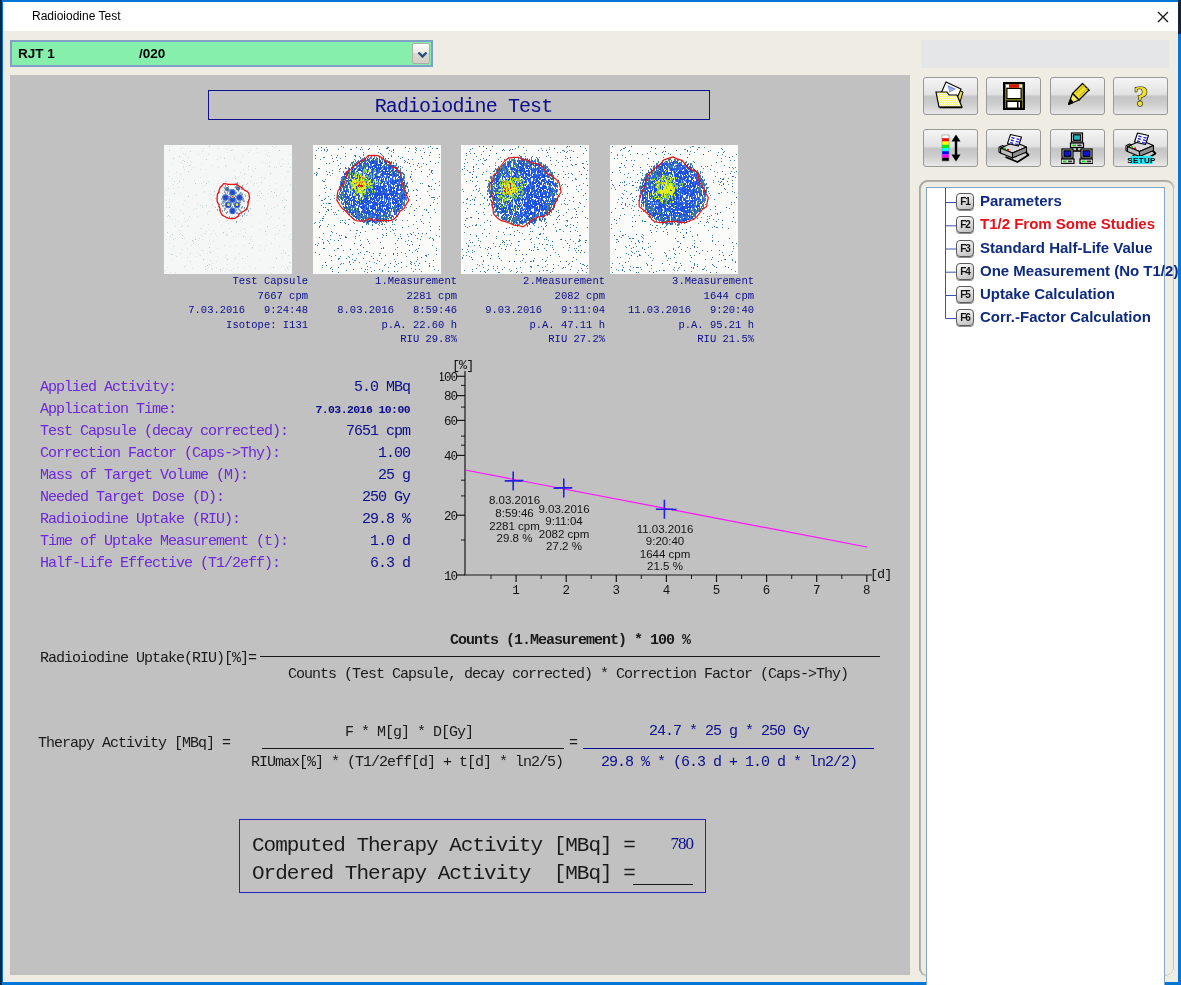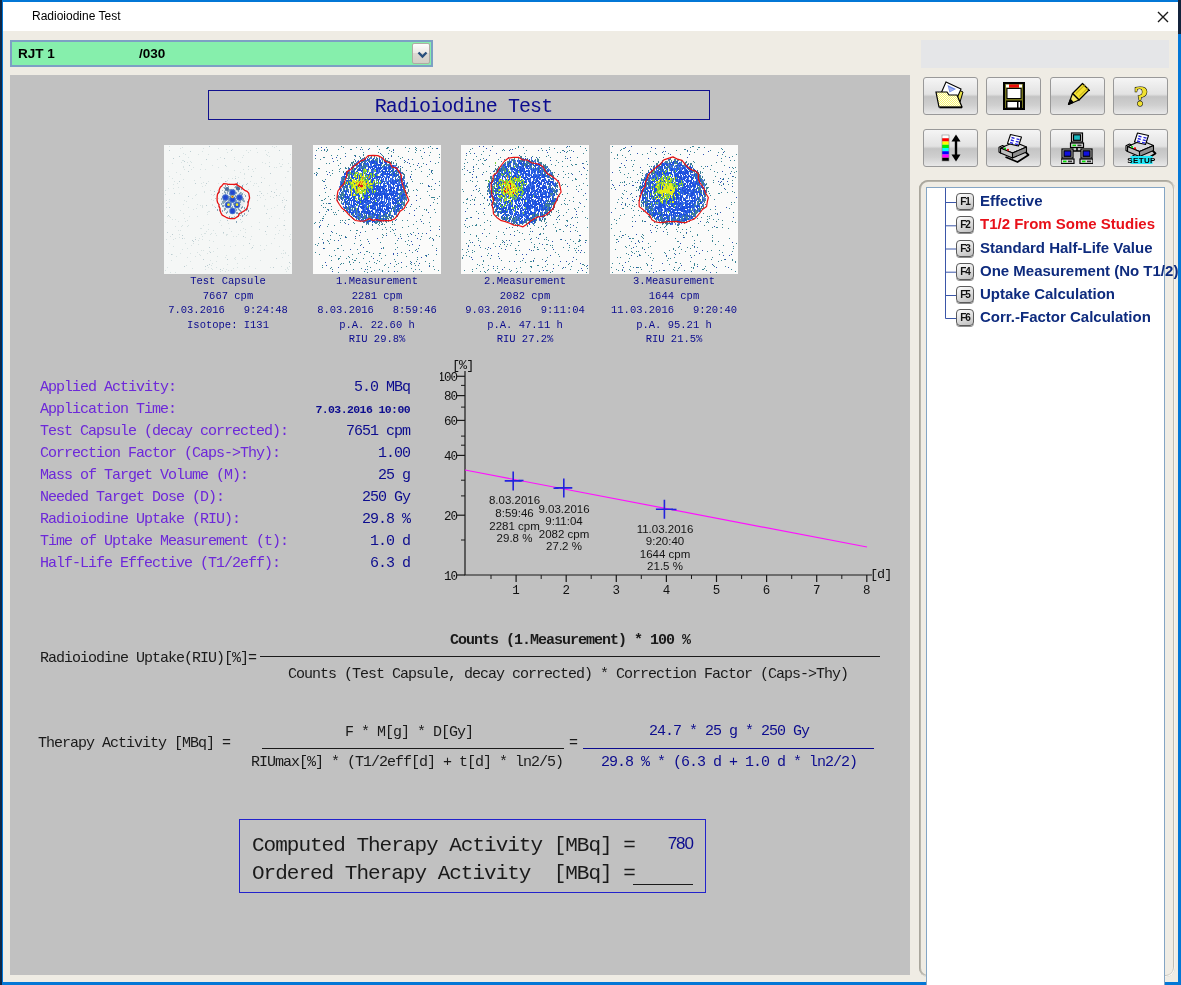--- a/index.html
+++ b/index.html
@@ -10,30 +10,30 @@
 #title{position:absolute;left:29px;top:7px;font-size:12px;color:#000}
 #closex{position:absolute;left:1148px;top:3px;width:24px;height:24px}
 #combo{position:absolute;left:7px;top:38px;width:423px;height:27px;background:#86efac;border:2px solid #7da0c4}
 #combo .txt{position:absolute;left:6px;top:4px;font-size:13.5px;font-weight:bold;color:#000}
 #combo .btn{position:absolute;right:1px;top:1px;width:18px;height:21px;border:1px solid #aeaca4;border-radius:2px;background:linear-gradient(180deg,#fdfdfc,#eceae5 45%,#dcd9d2 50%,#d2cfc7)}
 #panel{position:absolute;left:7px;top:73px;width:900px;height:900px;background:#c1c1c1}
 .mono{font-family:"Liberation Mono",monospace}
 #tbox{position:absolute;left:198px;top:15px;width:502px;height:30px;border:1px solid #10108e}
 #tbox span{position:absolute;left:0;right:0;top:4px;text-align:center;font-size:20px;letter-spacing:-0.9px;color:#0c0c8e;white-space:pre;font-family:"Liberation Mono",monospace}
 .scim{position:absolute;top:70px;width:128px;height:129px}
-.cap{position:absolute;width:160px;text-align:center;font-size:10.5px;line-height:14.6px;color:#0c0c8e;white-space:pre}
+.cap{position:absolute;width:160px;text-align:right;font-size:10.5px;line-height:14.6px;color:#0c0c8e;white-space:pre}
 .plab{position:absolute;left:30px;top:302px;font-size:15px;letter-spacing:-1px;line-height:22px;color:#6d28d9;white-space:pre}
 .pval{position:absolute;left:157px;top:302px;width:243px;text-align:right;font-size:15px;letter-spacing:-1px;line-height:22px;color:#0c0c8e;white-space:pre}
 .frm{position:absolute;font-size:15px;letter-spacing:-1px;line-height:15px;color:#1a1a1a;white-space:pre;font-family:"Liberation Mono",monospace}
 .frm.nv{color:#0c0c8e}
 .fbar{position:absolute;height:1px;background:#1a1a1a}
 .fbar.nv{background:#0c0c8e}
 #bbox{position:absolute;left:229px;top:744px;width:467px;height:74px;border:1px solid #2222cc}
 #bbox .l{position:absolute;left:12px;font-size:21px;letter-spacing:-1px;color:#1a1a1a;white-space:pre;font-family:"Liberation Mono",monospace}
-#bbox .v{position:absolute;right:12px;font-size:17px;letter-spacing:-1px;color:#0c0c8e;font-family:Liberation Sans, sans-serif}
+#bbox .v{position:absolute;right:12px;font-size:17px;letter-spacing:-1px;color:#0c0c8e;font-family:Liberation Serif, serif}
 #strip{position:absolute;left:918px;top:38px;width:248px;height:28px;background:#e5e6e8}
 .tbtn{position:absolute;width:55px;height:38px;border:1px solid #999;border-radius:3px;background:linear-gradient(180deg,#f5f5f5,#e2e2e2 45%,#c4c4c4 52%,#cfcfcf 75%,#e8e8e8)}
 .tbtn svg{position:absolute;left:50%;top:50%;transform:translate(-50%,-50%)}
 #lframe{position:absolute;left:916px;top:178px;width:256px;height:797px;border-radius:9px;background:#b9b6ac;box-shadow:inset 1px 1px 1px #a8a59b, inset -1px -1px 1px #fcfbf8}
 #lframe .in{position:absolute;left:2px;top:2px;right:2px;bottom:2px;border-radius:7px;background:#efece4}
 #list{position:absolute;left:923px;top:185px;width:239px;height:912px;background:#fff;border:1px solid #84a5c4}
 .fitem{position:absolute;left:29px;height:23px}
 .fkey{position:absolute;left:0;top:2px;width:18px;height:17px;border:1px solid #5a5a5a;border-radius:4px;background:linear-gradient(160deg,#fefefe,#d2d2d2 70%,#bdbdbd);box-shadow:0 1px 0 #8f8f8f;color:#111;font-size:10px;font-weight:bold;text-align:center;line-height:15px;letter-spacing:-1px}
 .ftxt{position:absolute;left:24px;top:1px;font-size:15px;font-weight:bold;color:#0e2b7e;white-space:nowrap}
 .ftxt.red{color:#e8111a}
@@ -43,21 +43,21 @@
 <div style="position:absolute;right:0;top:0;width:3px;height:34px;background:#13233c;z-index:60"></div>
 <div id="win">
 <div id="titlebar">
  <div id="title">Radioiodine Test</div>
  <svg id="closex" viewBox="0 0 24 24">
         <path d="M7 7 L17 17 M17 7 L7 17" stroke="#1a1a1a" stroke-width="1.4"></path>
       </svg>
 </div>
 <div id="combo">
       <span class="txt">RJT 1</span>
-      <span class="txt" style="left:127px">/030</span>
+      <span class="txt" style="left:127px">/020</span>
  <div class="btn"><svg width="19" height="19" viewBox="0 0 19 19">
           <path d="M5.5 8.5 l4 4 L13.5 8.5" fill="none" stroke="#274f7c" stroke-width="2.4"></path>
         </svg></div>
 </div>
 <div id="panel">
 <div id="tbox">
         <span style="padding-left:9px">Radioiodine Test</span>
       </div>
 <div class="scim" style="left:154px"><svg width="128" height="129" viewBox="0 0 128 129">
           <rect width="128" height="129" fill="#f5f7f6"></rect>
@@ -356,21 +356,21 @@
 <line x1="18.5" y1="0" x2="18.5" y2="130.5"></line>
 <line x1="18.5" y1="14.5" x2="29" y2="14.5"></line>
 <line x1="18.5" y1="37.8" x2="29" y2="37.8"></line>
 <line x1="18.5" y1="61" x2="29" y2="61"></line>
 <line x1="18.5" y1="84.2" x2="29" y2="84.2"></line>
 <line x1="18.5" y1="107.5" x2="29" y2="107.5"></line>
 <line x1="18.5" y1="130.5" x2="29" y2="130.5"></line>
 </svg>
 <div class="fitem" style="top:3px">
         <div class="fkey">F1</div>
-        <div class="ftxt">Effective</div>
+        <div class="ftxt">Parameters</div>
       </div>
 <div class="fitem" style="top:26px">
         <div class="fkey">F2</div>
         <div class="ftxt red">T1/2 From Some Studies</div>
       </div>
 <div class="fitem" style="top:50px">
         <div class="fkey">F3</div>
         <div class="ftxt">Standard Half-Life Value</div>
       </div>
 <div class="fitem" style="top:73px">

